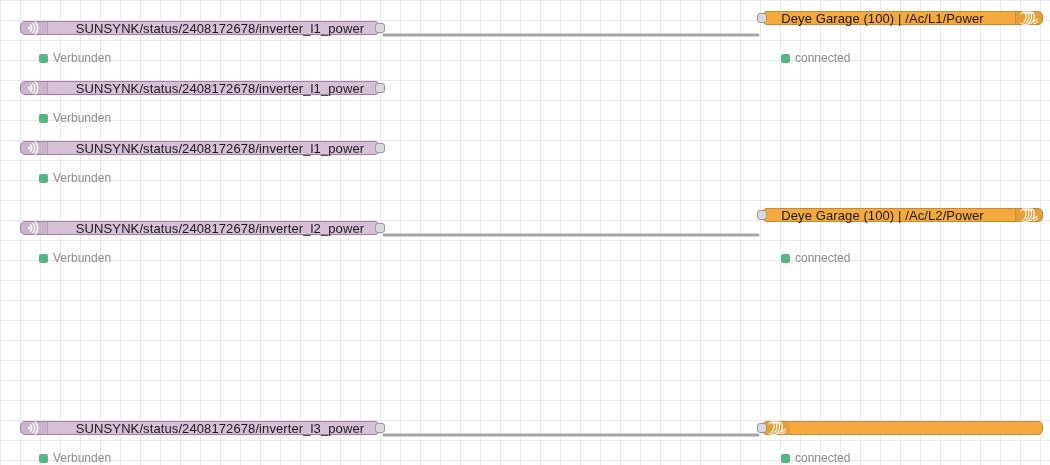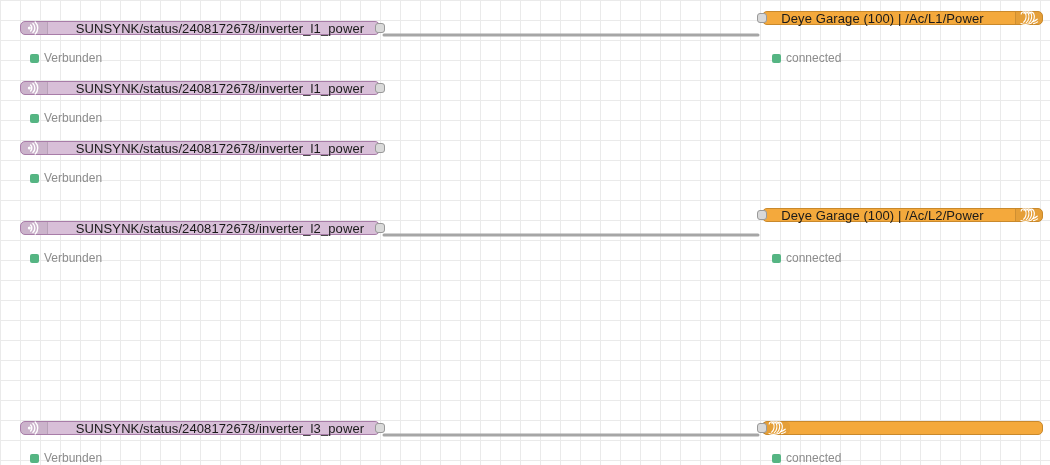--- a/index.html
+++ b/index.html
@@ -120,20 +120,21 @@
 
   
   .status {
     position: absolute;
     display: flex;
     align-items: center;
     font-size: 12px;
     line-height: 12px;
     color: #8c8c8c;
     white-space: nowrap;
+    margin-left: 9px;
   }
   .status .dot {
     width: 9px;
     height: 9px;
     border-radius: 2px;
     background: #55b583;
     margin-right: 5px;
     flex: 0 0 auto;
   }
 

